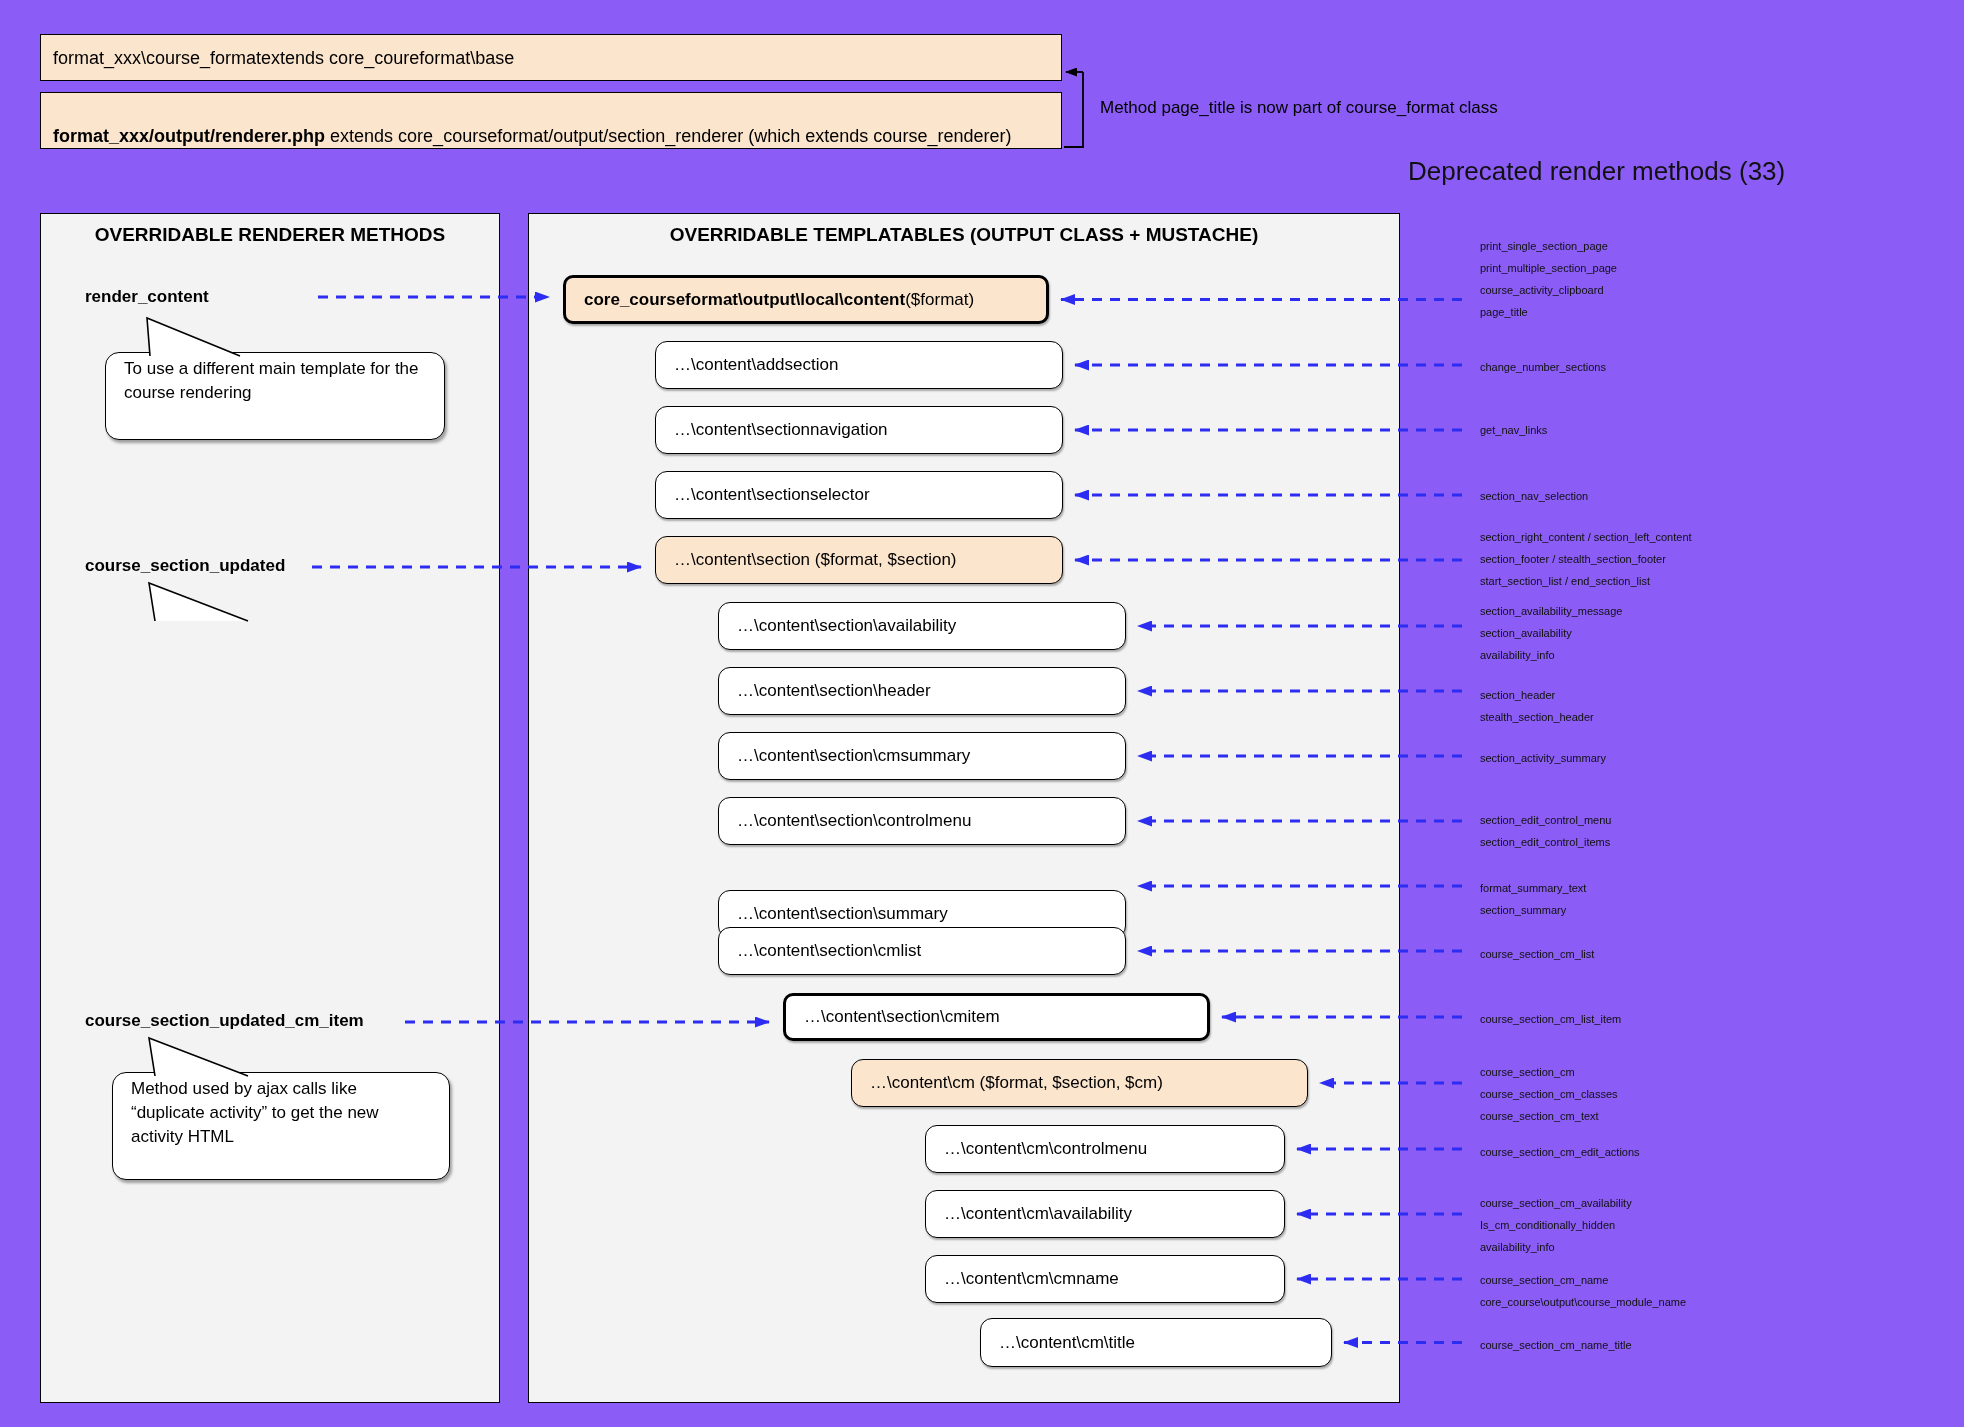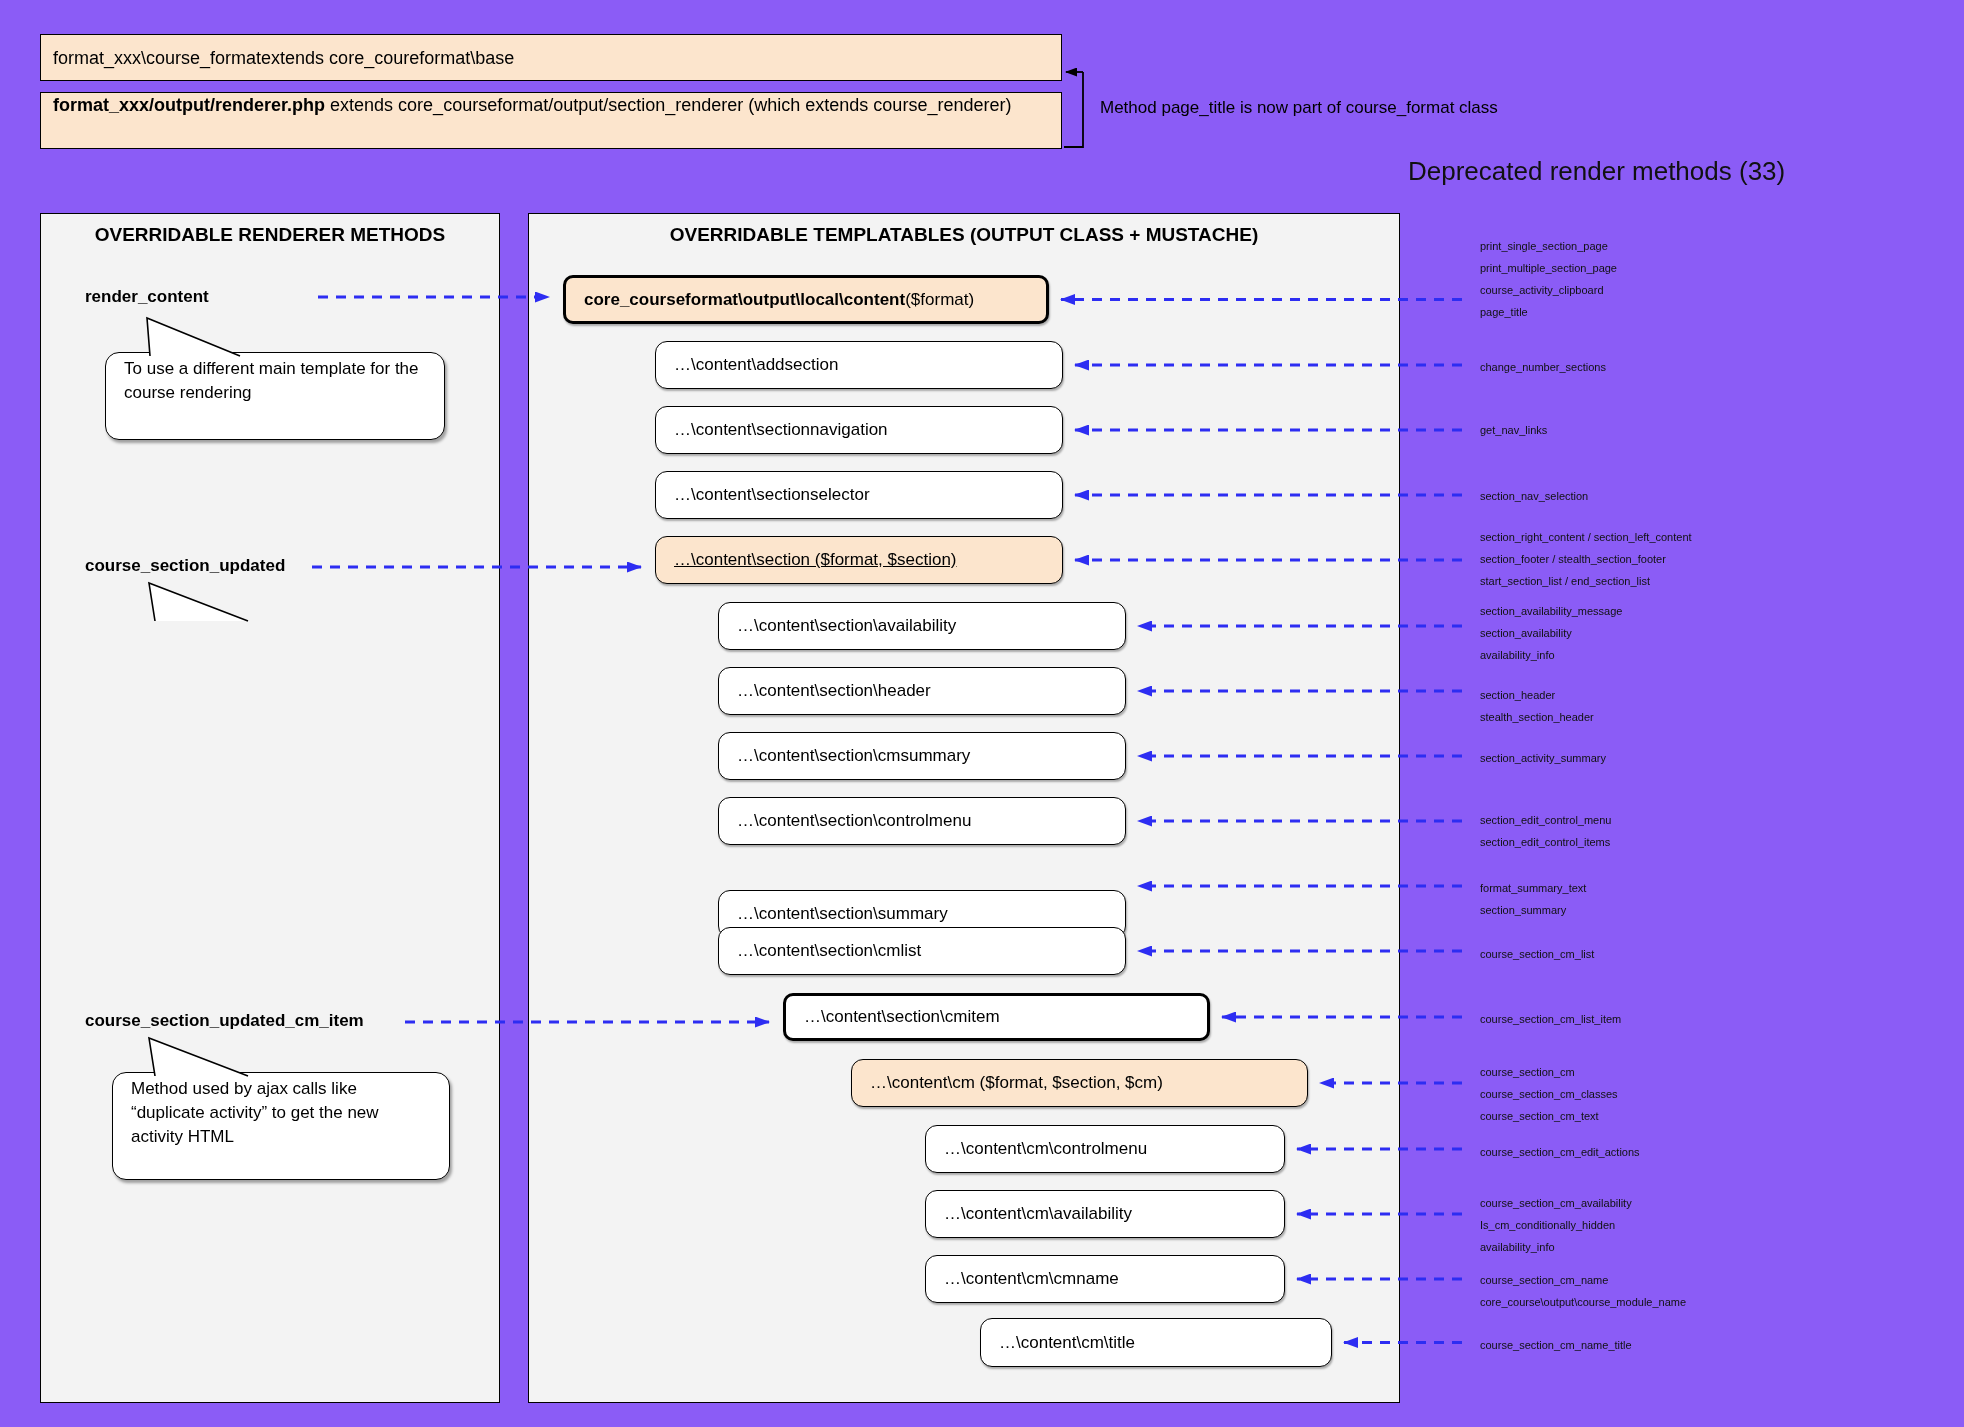--- a/index.html
+++ b/index.html
@@ -34,21 +34,21 @@
 </style>
 </head>
 <body>
 
 <div class="canvas">
 
   <div class="classbox abs" style="left:40px;top:34px;width:1022px;height:47px;">
     <span>format_xxx\course_format</span>
       <span> extends core_coureformat\base</span>
   </div>
-  <div class="classbox abs" style="left:40px;top:92px;width:1022px;height:57px;align-items:flex-start;">
+  <div class="classbox abs" style="left:40px;top:92px;width:1022px;height:57px;align-items:flex-end;">
     <div style="white-space:normal;">
       <span class="b">format_xxx/output/renderer.php</span><span> extends core_courseformat/output/section_renderer (which extends course_renderer)</span>
     </div>
   </div>
   <div class="note abs" style="left:1100px;top:98px;">Method page_title is now part of course_format class</div>
   <div class="dep-title abs" style="left:1408px;top:156px;">Deprecated render methods (33)</div>
 
   <div class="panel abs" style="left:40px;top:213px;width:460px;height:1190px;"></div>
   <div class="panel abs" style="left:528px;top:213px;width:872px;height:1190px;"></div>
   <div class="panel-title abs" style="left:40px;top:224px;width:460px;">OVERRIDABLE RENDERER METHODS</div>
@@ -72,21 +72,21 @@
       </div>
       <div class="tbox" style="left: 655px; top: 341px; width: 408px; height: 48px;">
         <span>…\content\addsection</span>
       </div>
       <div class="tbox" style="left: 655px; top: 406px; width: 408px; height: 48px;">
         <span>…\content\sectionnavigation</span>
       </div>
       <div class="tbox" style="left: 655px; top: 471px; width: 408px; height: 48px;">
         <span>…\content\sectionselector</span>
       </div>
-      <div class="tbox hl" style="left: 655px; top: 536px; width: 408px; height: 48px; text-decoration: underline;">
+      <div class="tbox hl" style="left: 655px; top: 536px; width: 408px; height: 48px;">
         <span>…\content\section ($format, $section)</span>
       </div>
       <div class="tbox" style="left: 718px; top: 602px; width: 408px; height: 48px;">
         <span>…\content\section\availability</span>
       </div>
       <div class="tbox" style="left: 718px; top: 667px; width: 408px; height: 48px;">
         <span>…\content\section\header</span>
       </div>
       <div class="tbox" style="left: 718px; top: 732px; width: 408px; height: 48px;">
         <span>…\content\section\cmsummary</span>

